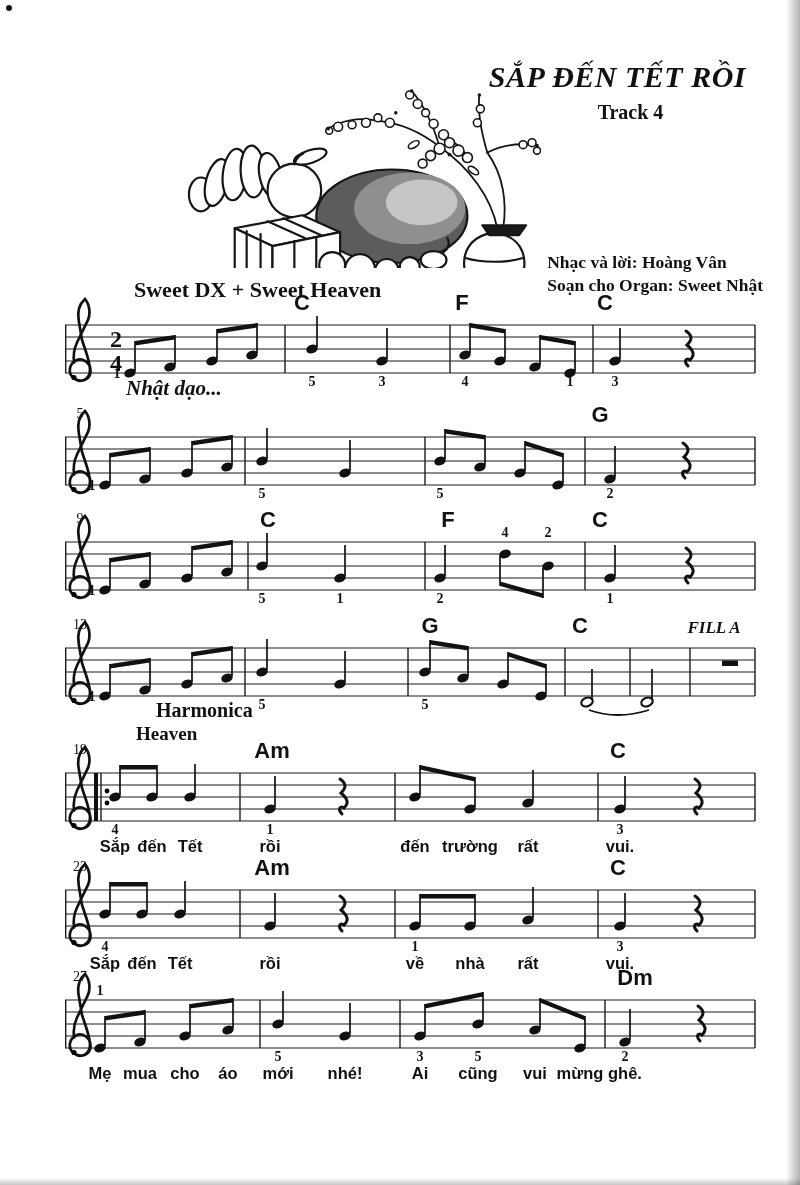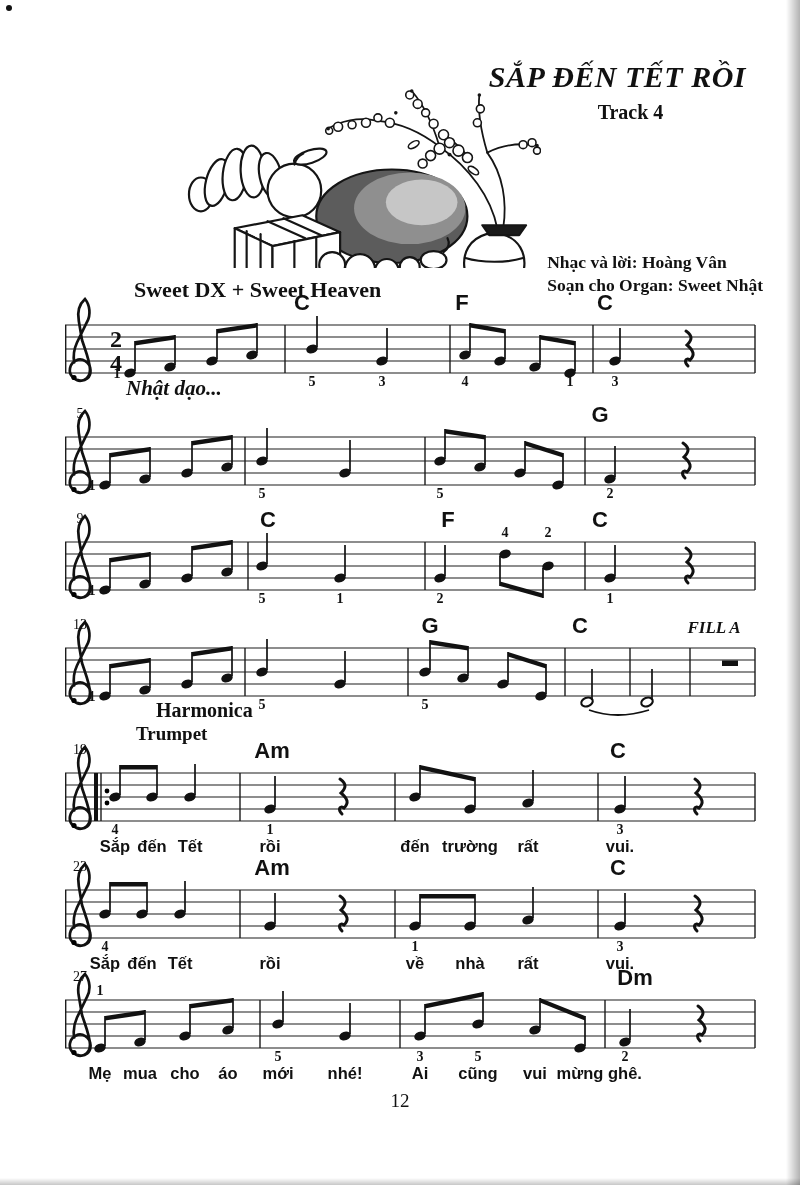--- a/index.html
+++ b/index.html
@@ -140,21 +140,21 @@
     <path d="M288,196 C296,206 330,206 338,196 L333,207 C321,213 305,213 293,207 Z" fill="#2a2a2a"></path>
   </svg>
 
   <div class="credits">
     <div>Nhạc và lời: Hoàng Vân</div>
     <div>Soạn cho Organ: Sweet Nhật</div>
   </div>
   <div class="voice">Sweet DX + Sweet Heaven</div>
   <div class="intro">Nhật dạo...</div>
   <div class="instr1">Harmonica</div>
-  <div class="instr2">Trumpet</div>
+  <div class="instr2">Heaven</div>
 
   <div id="systems">
       <svg width="800" height="126" viewBox="0 0 800 126" class="system" style="top: 290px;">
         <line x1="65" y1="35" x2="755" y2="35" class="sl"></line>
         <line x1="65" y1="47" x2="755" y2="47" class="sl"></line>
         <line x1="65" y1="59" x2="755" y2="59" class="sl"></line>
         <line x1="65" y1="71" x2="755" y2="71" class="sl"></line>
         <line x1="65" y1="83" x2="755" y2="83" class="sl"></line>
         <line x1="65.7" y1="35" x2="65.7" y2="83" class="bl"></line>
         <line x1="285" y1="35" x2="285" y2="83" class="bl"></line>
@@ -505,16 +505,15 @@
         <text x="278" y="114" class="lyric">mới</text>
         <text x="345" y="114" class="lyric">nhé!</text>
         <text x="420" y="114" class="lyric">Ai</text>
         <text x="478" y="114" class="lyric">cũng</text>
         <text x="535" y="114" class="lyric">vui</text>
         <text x="580" y="114" class="lyric">mừng</text>
         <text x="625" y="114" class="lyric">ghê.</text>
       </svg>
     </div>
 
-  <div class="pagenum">12</div>
   <div class="edge-r"></div>
   <div class="edge-b"></div>
 </div>
 
 </body></html>

